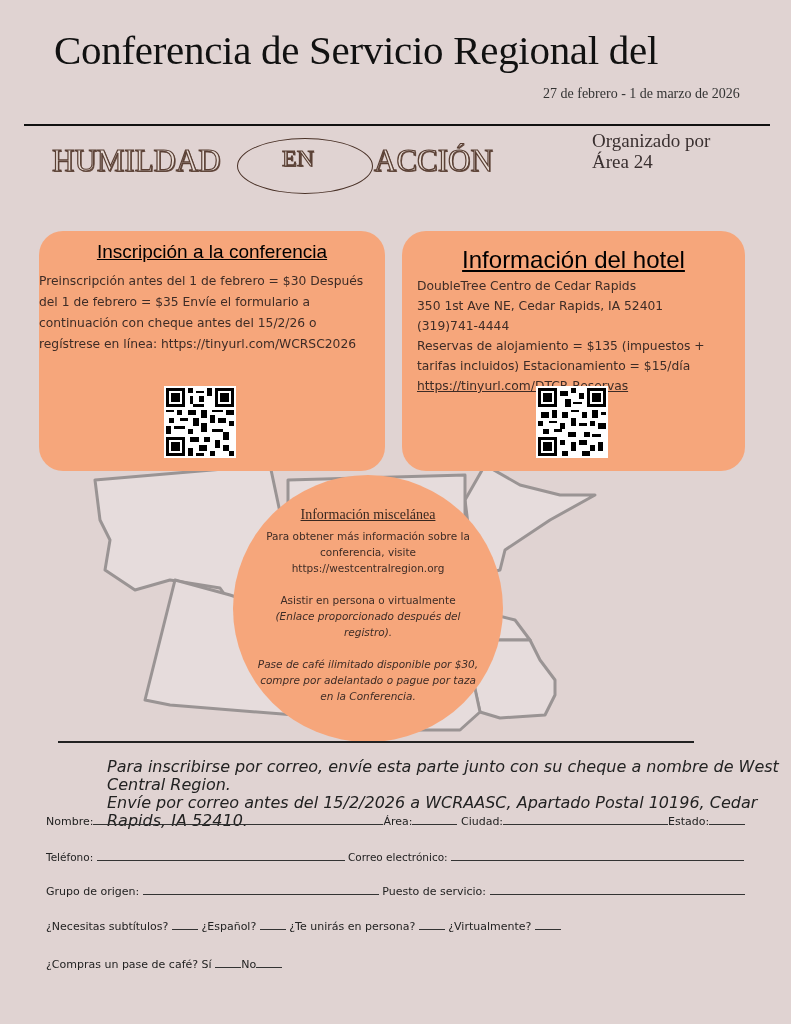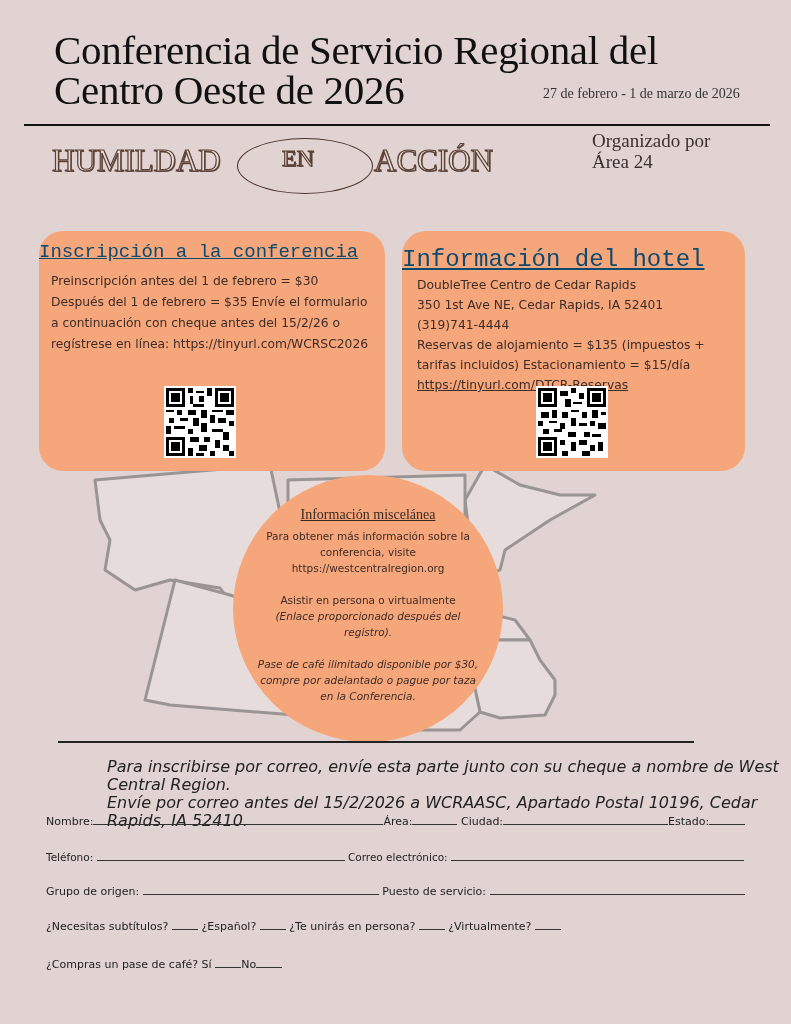--- a/index.html
+++ b/index.html
@@ -42,27 +42,27 @@
   }
   .organizer {
     position: absolute; left: 592px; top: 130px;
     font-family: "Liberation Serif", serif;
     font-size: 19px; line-height: 21px; color: #3a3030;
   }
   .card {
     position: absolute; background: #f6a67b; border-radius: 24px;
   }
   .card h2 {
-    font-family: Liberation Mono, monospace; font-weight: normal;
-    text-decoration: underline; color: #0c4a6e; 
+    font-family: Liberation Sans, sans-serif; font-weight: normal;
+    text-decoration: underline; color: #000000; text-align: center;
   }
   .card-reg { left: 39px; top: 231px; width: 346px; height: 240px; z-index: 2; }
   .card-reg h2 { font-size: 19px; margin-top: 10px; }
   .card-reg p {
-    font-size: 12.3px; line-height: 21px; color: #3e2c26; padding: 0 10px 0 12px; margin-top: 8px;
+    font-size: 12.3px; line-height: 21px; color: #3e2c26; padding: 0 10px 0 0; margin-top: 8px;
   }
   .card-hotel { left: 402px; top: 231px; width: 343px; height: 240px; z-index: 2; }
   .card-hotel h2 { font-size: 24px; margin-top: 15px; }
   .card-hotel .lines { font-size: 12.3px; line-height: 20px; color: #3e2c26; padding: 0 6px 0 15px; margin-top: 2px; }
   .card-hotel .link { text-decoration: underline; }
   .qr {
     position: absolute; width: 72px; height: 72px; background: #fff; padding: 2px;
   }
   .qr svg { width: 100%; height: 100%; display: block; }
   .qr-reg { left: 125px; top: 155px; }
@@ -88,21 +88,20 @@
   .form-row {
     position: absolute; left: 46px; font-size: 11px; color: #222; white-space: nowrap;
   }
   .blank { display: inline-block; border-bottom: 1px solid #333; height: 10px; vertical-align: baseline; }
 </style>
 </head>
 <body>
 
 <div class="title">
   <div>Conferencia de Servicio Regional del</div>
-  <div>Centro Oeste de 2026</div>
 </div>
 <div class="dates">27 de febrero - 1 de marzo de 2026</div>
 <div class="rule-top"></div>
 
 <div class="tagline">
   <span class="tag-h">HUMILDAD</span>
   <span class="tag-en">EN</span>
   <span class="tag-a">ACCIÓN</span>
 </div>
 <div class="ellipse"></div>

